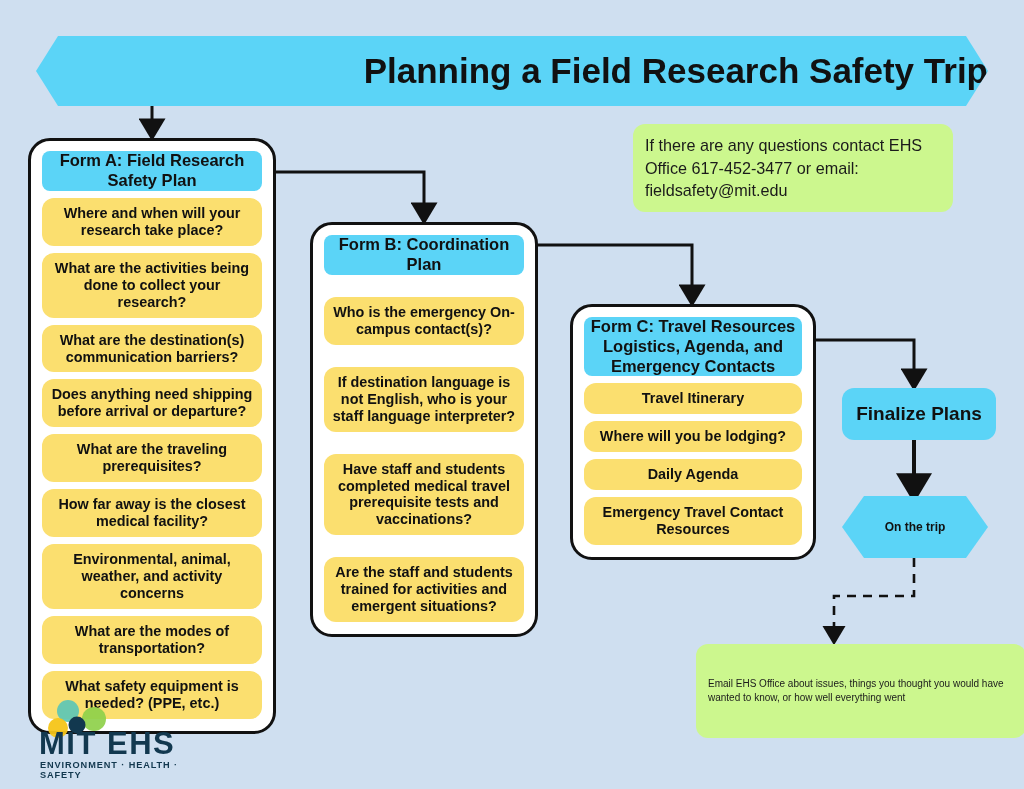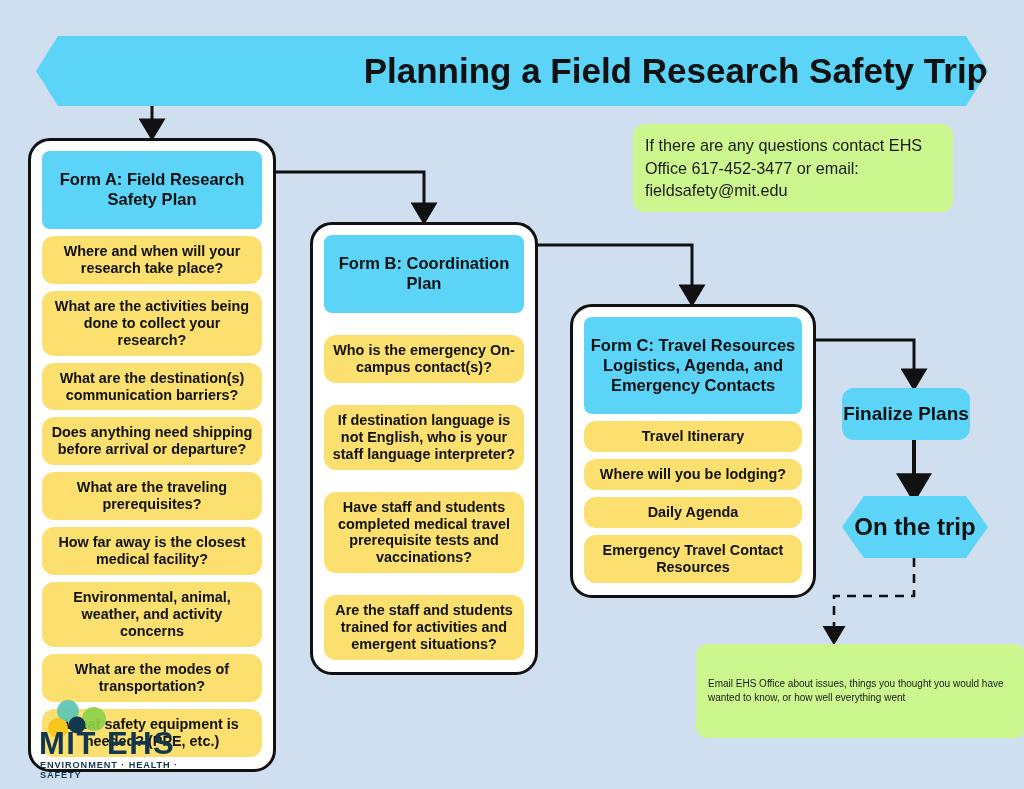--- a/index.html
+++ b/index.html
@@ -54,21 +54,21 @@
     gap: 7px;
   }
   .card-header {
     background: #5bd4f7;
     border-radius: 8px;
     color: #111;
     font-size: 16.5px;
     font-weight: 700;
     line-height: 1.2;
     text-align: center;
-    padding: 19px 6px;
+    padding: 0 6px;
     box-sizing: border-box;
   }
   .pill {
     background: #fbdf6f;
     border-radius: 12px;
     color: #111;
     font-size: 14.4px;
     font-weight: 700;
     line-height: 1.18;
     text-align: center;
@@ -108,26 +108,26 @@
     background: #5bd4f7;
     border-radius: 12px;
     display: flex;
     align-items: center;
     justify-content: center;
     color: #111;
     font-size: 19px;
     font-weight: 700;
     box-sizing: border-box;
   }
-  #box-finalize { left: 842px; top: 388px; width: 128px; height: 52px; }
+  #box-finalize { left: 842px; top: 388px; width: 154px; height: 52px; }
   #box-ontrip {
     left: 842px; top: 496px; width: 146px; height: 62px;
     border-radius: 0;
     clip-path: polygon(0 50%, 22px 0, calc(100% - 22px) 0, 100% 50%, calc(100% - 22px) 100%, 22px 100%);
-    font-size: 24px;
+    font-size: 12px;
   }
 
   
   #wires {
     position: absolute;
     left: 0; top: 0;
     width: 1024px; height: 789px;
     pointer-events: none;
   }
 

